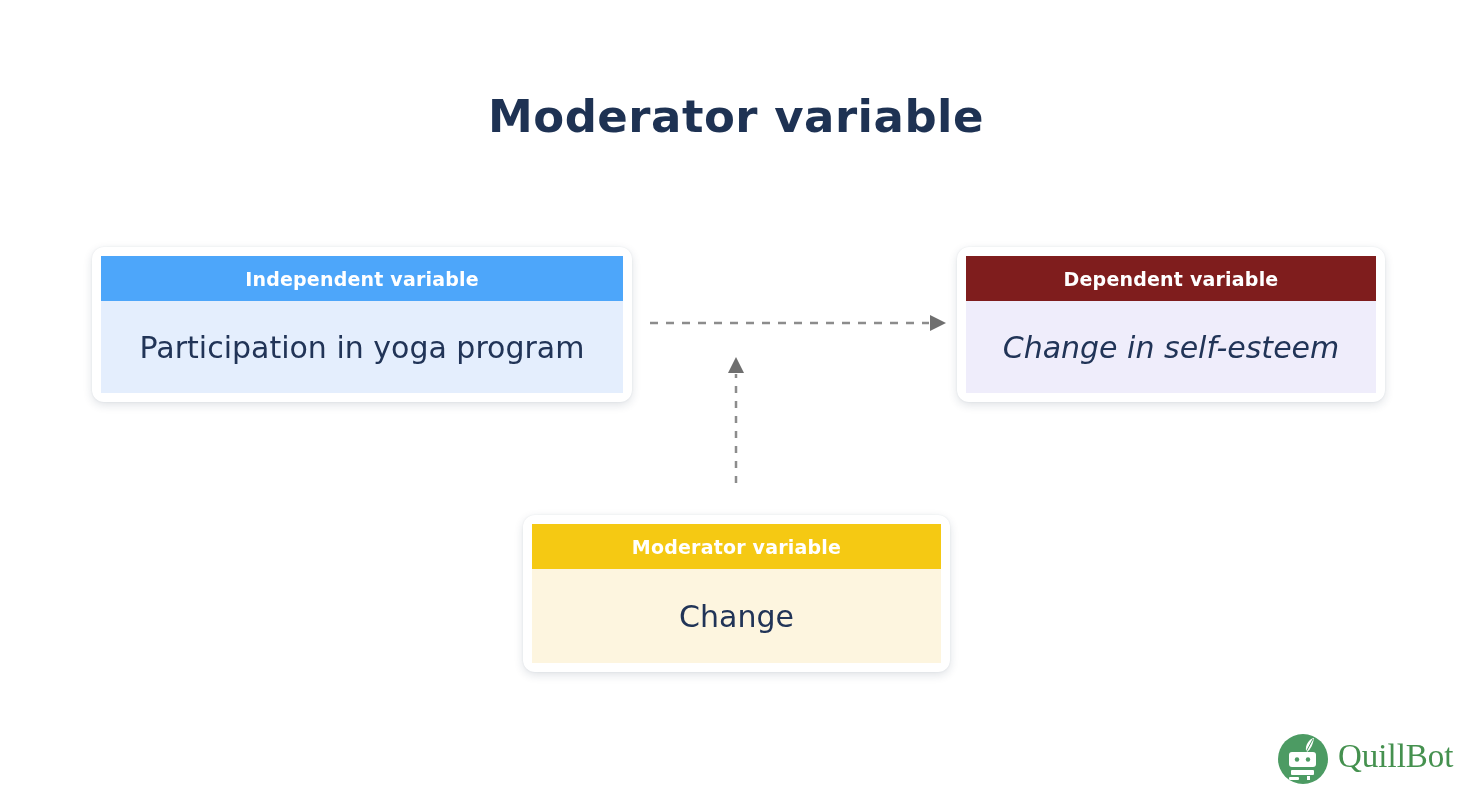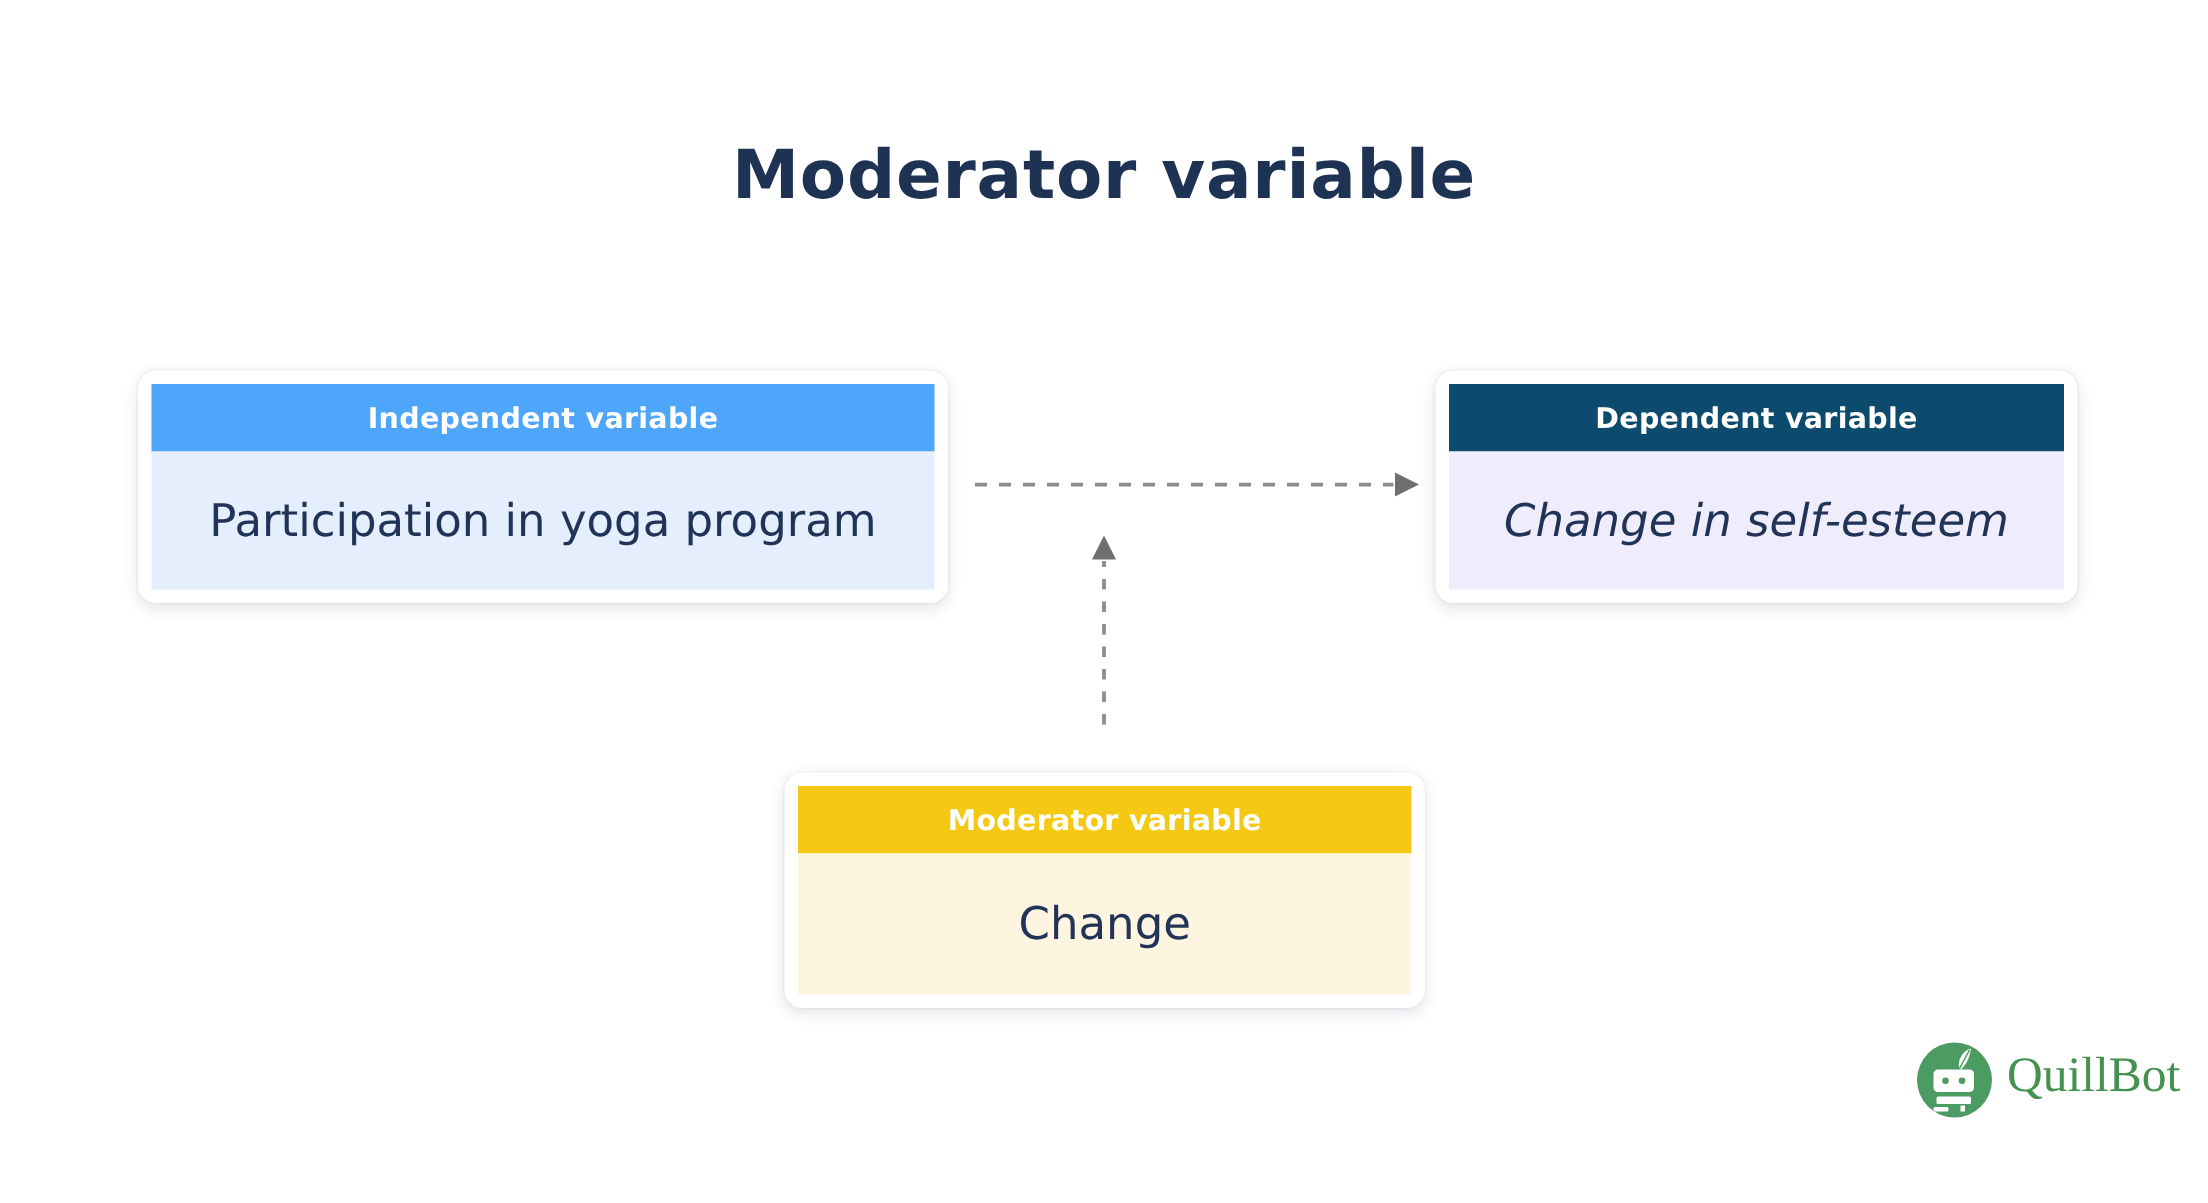--- a/index.html
+++ b/index.html
@@ -65,21 +65,21 @@
     position: absolute;
     left: 0; top: 0;
     width: 1472px;
     height: 802px;
     pointer-events: none;
   }
 
   .logo {
     position: absolute;
     left: 1277px;
-    top: 694px;
+    top: 733px;
     display: flex;
     align-items: center;
     gap: 9px;
   }
   .logo-text {
     font-family: "Liberation Serif", "DejaVu Serif", serif;
     font-size: 33px;
     font-weight: 400;
     color: #45914f;
     line-height: 1;
@@ -92,21 +92,21 @@
 <div class="canvas">
 
   <h1 class="diagram-title">Moderator variable</h1>
 
   <div class="card card-independent">
     <div class="card-header" style="background-color: rgb(77, 166, 250);">Independent variable</div>
     <div class="card-body" style="background-color: rgb(228, 238, 253);">Participation in yoga program</div>
   </div>
 
   <div class="card card-dependent">
-    <div class="card-header" style="background-color: #0c4a6e;">Dependent variable</div>
+    <div class="card-header" style="background-color: #7f1d1d;">Dependent variable</div>
     <div class="card-body" style="background-color: rgb(239, 237, 251); font-style: italic;">Change in self-esteem</div>
   </div>
 
   <div class="card card-moderator">
     <div class="card-header" style="background-color: rgb(245, 201, 19);">Moderator variable</div>
     <div class="card-body" style="background-color: rgb(253, 245, 223);">Change</div>
   </div>
 
   <svg class="arrow-layer" width="1472" height="802" viewBox="0 0 1472 802">
 

